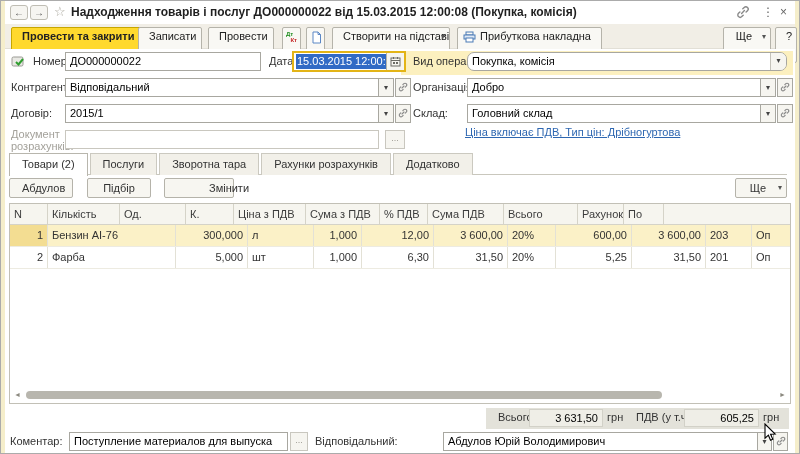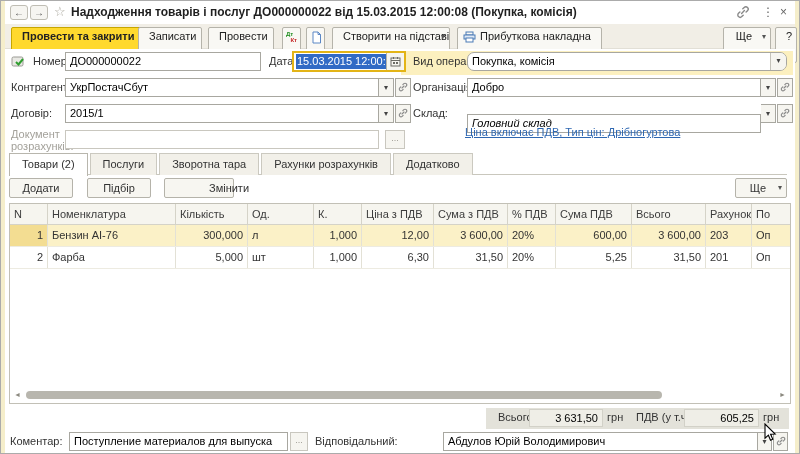--- a/index.html
+++ b/index.html
@@ -206,21 +206,21 @@
       </span>
     </div>
 
     <div class="f-label" style="left:408px;top:3px;">Вид операції:</div>
     <div class="field" style="left:462px;top:3px;width:320px;padding-right:20px;border-radius:7px;">
       <span>Покупка, комісія</span>
       <span class="combo-arrow">▾</span>
     </div>
 
     <div class="f-label" style="left:6px;top:29px;">Контрагент:</div>
-    <div class="field" style="left:60px;top:29px;width:314px;">УкрПостачСбут</div>
+    <div class="field" style="left:60px;top:29px;width:314px;">Відповідальний</div>
     <div class="mini-btn arrow" style="left:374px;top:29px;">▾</div>
     <div class="mini-btn link" style="left:390px;top:29px;">
       <svg class="inline-svg" width="10" height="10" viewBox="0 0 14 14">
           <g fill="none" stroke="#8a8a8a" stroke-width="1.6" stroke-linecap="round">
             <path d="M5.6 8.4 L8.4 5.6"></path>
             <path d="M6.8 3.8 L8.2 2.4 a2.3 2.3 0 0 1 3.3 3.3 L10.1 7.1"></path>
             <path d="M7.2 10.2 L5.8 11.6 a2.3 2.3 0 0 1 -3.3 -3.3 L3.9 6.9"></path>
           </g>
         </svg>
     </div>
@@ -245,21 +245,21 @@
       <svg class="inline-svg" width="10" height="10" viewBox="0 0 14 14">
           <g fill="none" stroke="#8a8a8a" stroke-width="1.6" stroke-linecap="round">
             <path d="M5.6 8.4 L8.4 5.6"></path>
             <path d="M6.8 3.8 L8.2 2.4 a2.3 2.3 0 0 1 3.3 3.3 L10.1 7.1"></path>
             <path d="M7.2 10.2 L5.8 11.6 a2.3 2.3 0 0 1 -3.3 -3.3 L3.9 6.9"></path>
           </g>
         </svg>
     </div>
 
     <div class="f-label" style="left:408px;top:55px;">Склад:</div>
-    <div class="field" style="left:462px;top:65px;width:294px;font-style:italic;">Головний склад</div>
+    <div class="field" style="left:462px;top:55px;width:294px;">Головний склад</div>
     <div class="mini-btn arrow" style="left:756px;top:55px;">▾</div>
     <div class="mini-btn link" style="left:772px;top:55px;">
       <svg class="inline-svg" width="10" height="10" viewBox="0 0 14 14">
           <g fill="none" stroke="#8a8a8a" stroke-width="1.6" stroke-linecap="round">
             <path d="M5.6 8.4 L8.4 5.6"></path>
             <path d="M6.8 3.8 L8.2 2.4 a2.3 2.3 0 0 1 3.3 3.3 L10.1 7.1"></path>
             <path d="M7.2 10.2 L5.8 11.6 a2.3 2.3 0 0 1 -3.3 -3.3 L3.9 6.9"></path>
           </g>
         </svg>
     </div>
@@ -272,33 +272,32 @@
     <div class="mini-btn dots" style="left:380px;top:81px;">...</div>
 
     <div class="pricelink">Ціна включає ПДВ, Тип цін: Дрібногуртова</div>
   </div>
 
   <div class="tabs">
     <span class="tab active">Товари (2)</span><span class="tab">Послуги</span><span class="tab">Зворотна тара</span><span class="tab">Рахунки розрахунків</span><span class="tab">Додатково</span>
   </div>
 
   <div class="cmdbar">
-    <div class="cmd cmd-add">Додати</div>
+    <div class="cmd cmd-add">Абдулов</div>
     <div class="cmd cmd-pick">Підбір</div>
     <div class="cmd cmd-change">Змінити</div>
     <div class="cmd cmd-more">
       <span>Ще</span>
       <span class="dd-arrow">▾</span>
     </div>
   </div>
 
   <div class="tbl">
     <div class="trow th">
       <div class="cell c0">N</div>
-      <div class="cell c1">Номенклатура</div>
       <div class="cell c2">Кількість</div>
       <div class="cell c3">Од.</div>
       <div class="cell c4">К.</div>
       <div class="cell c5">Ціна з ПДВ</div>
       <div class="cell c6">Сума з ПДВ</div>
       <div class="cell c7">% ПДВ</div>
       <div class="cell c8">Сума ПДВ</div>
       <div class="cell c9">Всього</div>
       <div class="cell c10">Рахунок</div>
       <div class="cell c11">По</div>

